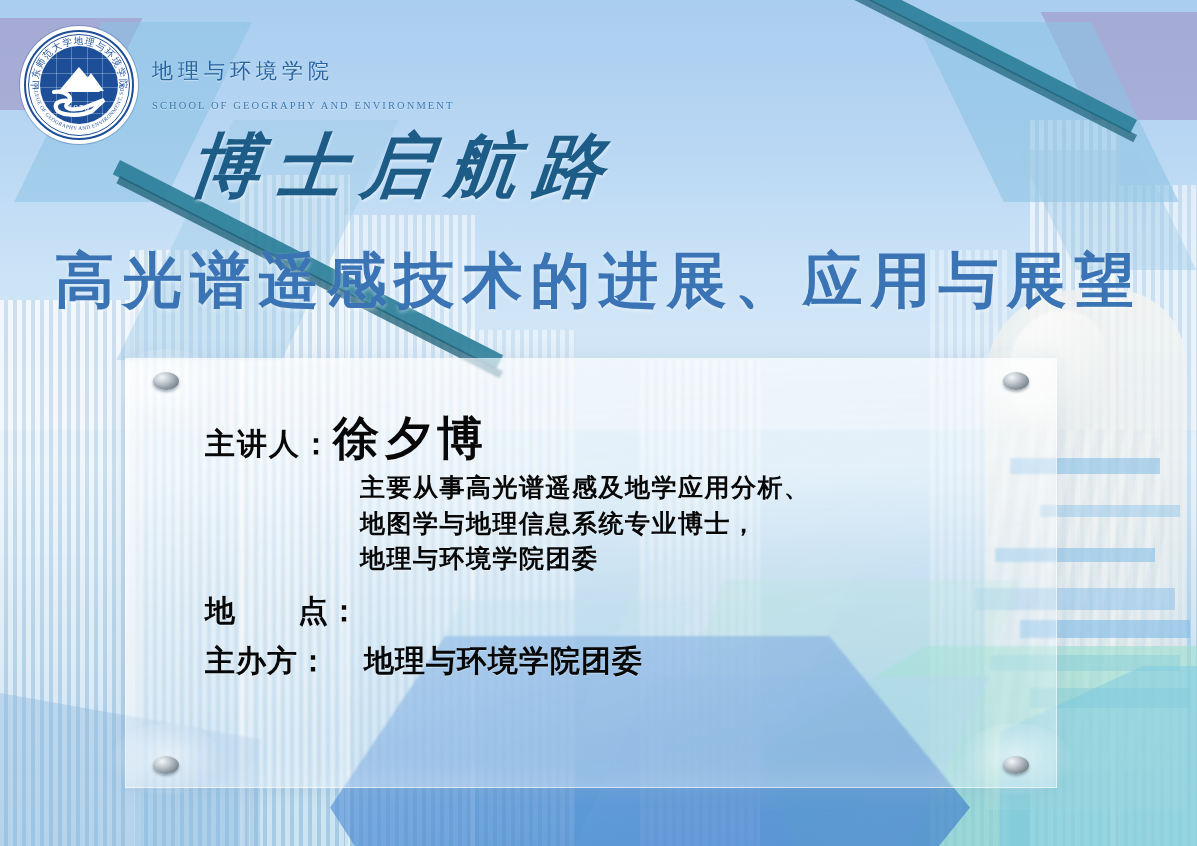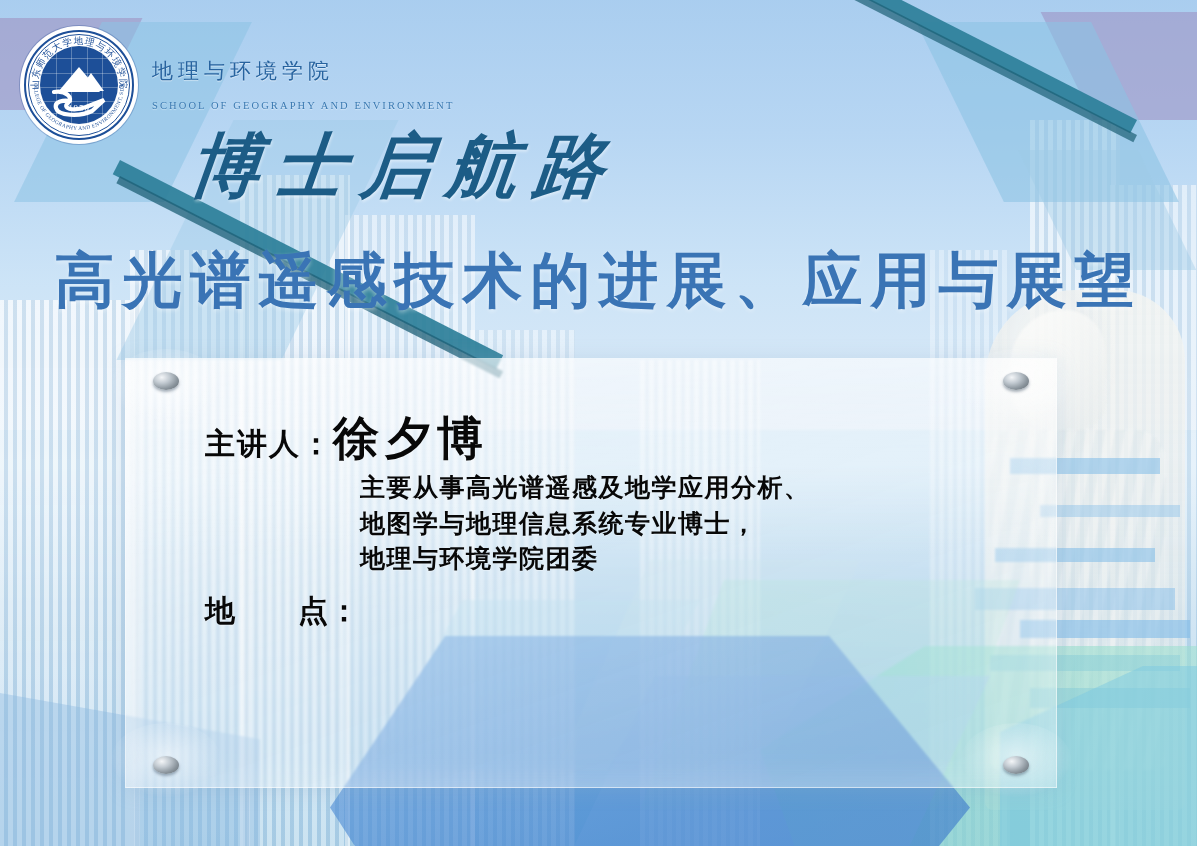--- a/index.html
+++ b/index.html
@@ -448,16 +448,20 @@
     <div class="bio">
       <div class="bio-line">主要从事高光谱遥感及地学应用分析、</div>
       <div class="bio-line">地图学与地理信息系统专业博士，</div>
       <div class="bio-line">地理与环境学院团委</div>
     </div>
 
     <div class="detail">
       <div class="detail-row">
         <span class="detail-lbl">地　　点：</span>
       </div>
+      <div class="detail-row">
+        <span class="detail-lbl">主办方：</span>
+        <span class="detail-val">地理与环境学院团委</span>
+      </div>
     </div>
   </div>
 
 </div>
 
 </body></html>

